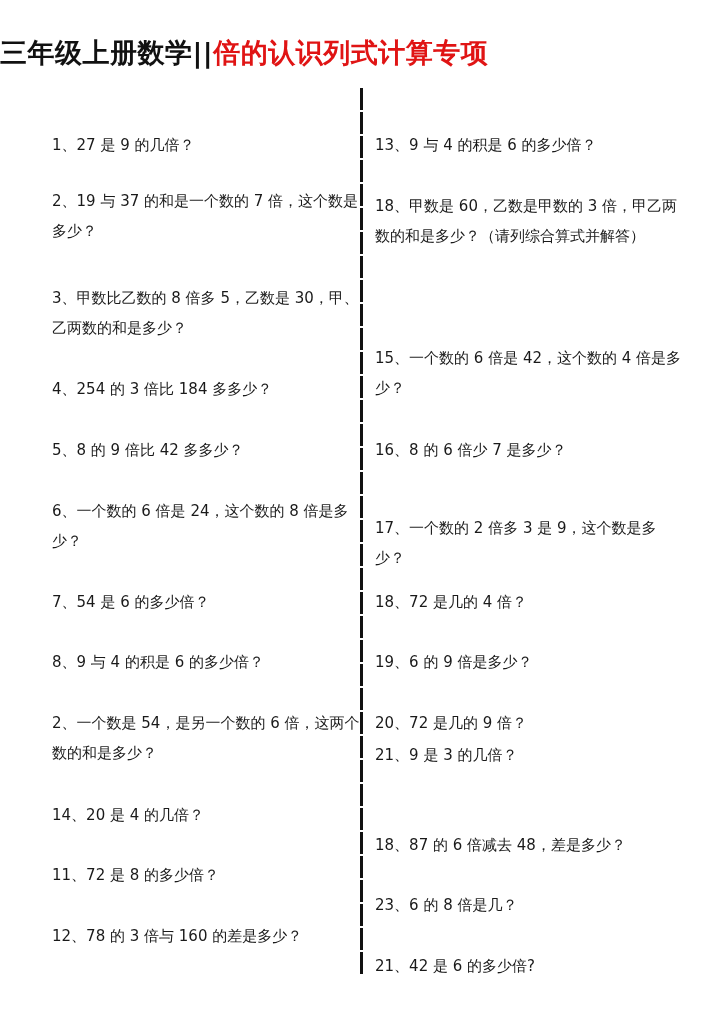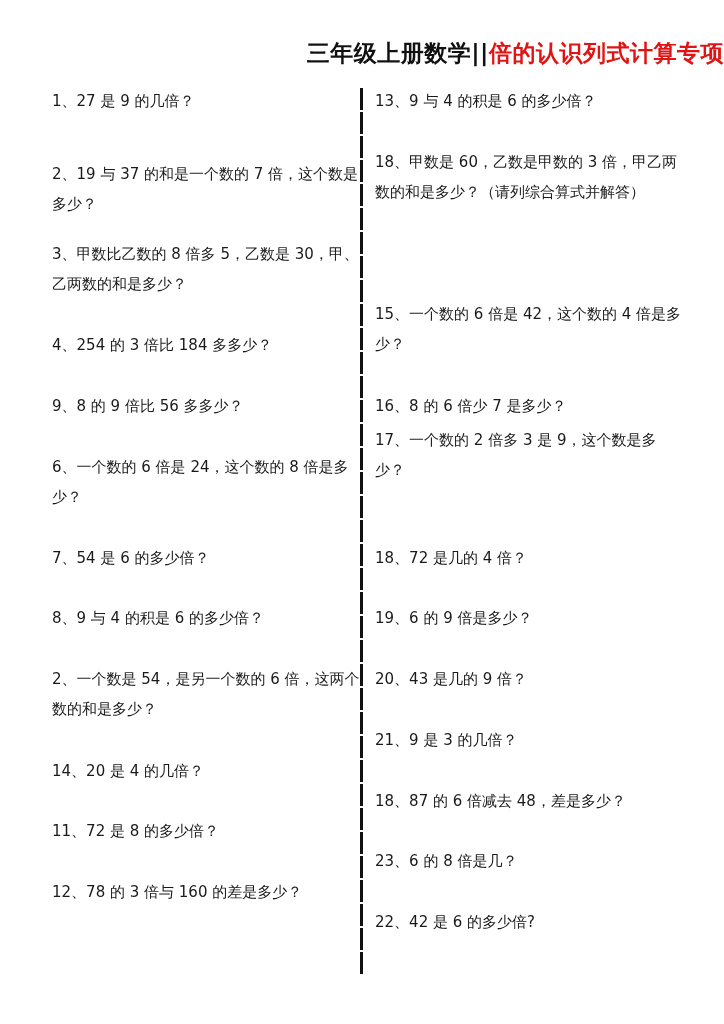--- a/index.html
+++ b/index.html
@@ -13,22 +13,22 @@
       position: relative;
       overflow: hidden;
       font-family: "DejaVu Sans", "Liberation Sans", sans-serif;
       color: #1a1a1a;
     }
     .title {
       position: absolute;
       top: 36px;
       left: 0;
       width: 724px;
-      text-align: right;
-      font-size: 23px;
+      text-align: left;
+      font-size: 27px;
       font-weight: bold;
       letter-spacing: 0.5px;
       line-height: 34px;
       white-space: nowrap;
     }
     .title .black { color: #111111; }
     .title .red { color: #e01414; }
     .column {
       position: absolute;
       top: 0;
@@ -36,20 +36,21 @@
     }
     .col-left { left: 52px; }
     .col-right { left: 375px; }
     .q {
       position: absolute;
       left: 0;
       width: 310px;
       font-size: 15px;
       line-height: 30px;
       color: #1a1a1a;
+      margin-top: 44px;
     }
     .divider {
       position: absolute;
       left: 360px;
       top: 88px;
       width: 3px;
       height: 887px;
       background: repeating-linear-gradient(
         to bottom,
         #111111 0px,
@@ -61,41 +62,41 @@
   </style>
 </head>
 <body>
 
 <div class="title">
   <span class="black">三年级上册数学||</span><span class="red">倍的认识列式计算专项</span>
 </div>
 
 <div class="column col-left">
   <div class="q" style="top:86px">1、27 是 9 的几倍？</div>
-  <div class="q" style="top:159px">2、19 与 37 的和是一个数的 7 倍，这个数是多少？</div>
+  <div class="q" style="top:142px">2、19 与 37 的和是一个数的 7 倍，这个数是多少？</div>
   <div class="q" style="top:239px">3、甲数比乙数的 8 倍多 5，乙数是 30，甲、乙两数的和是多少？</div>
   <div class="q" style="top:330px">4、254 的 3 倍比 184 多多少？</div>
-  <div class="q" style="top:391px">9、8 的 9 倍比 56 多多少？</div>
+  <div class="q" style="top:391px">5、8 的 9 倍比 42 多多少？</div>
   <div class="q" style="top:452px">6、一个数的 6 倍是 24，这个数的 8 倍是多少？</div>
   <div class="q" style="top:543px">7、54 是 6 的多少倍？</div>
   <div class="q" style="top:603px">8、9 与 4 的积是 6 的多少倍？</div>
   <div class="q" style="top:664px">2、一个数是 54，是另一个数的 6 倍，这两个数的和是多少？</div>
   <div class="q" style="top:756px">14、20 是 4 的几倍？</div>
   <div class="q" style="top:816px">11、72 是 8 的多少倍？</div>
   <div class="q" style="top:877px">12、78 的 3 倍与 160 的差是多少？</div>
 </div>
 
 <div class="divider"></div>
 
 <div class="column col-right">
   <div class="q" style="top:86px">13、9 与 4 的积是 6 的多少倍？</div>
   <div class="q" style="top:147px">18、甲数是 60，乙数是甲数的 3 倍，甲乙两数的和是多少？（请列综合算式并解答）</div>
   <div class="q" style="top:299px">15、一个数的 6 倍是 42，这个数的 4 倍是多少？</div>
   <div class="q" style="top:391px">16、8 的 6 倍少 7 是多少？</div>
-  <div class="q" style="top:425px">17、一个数的 2 倍多 3 是 9，这个数是多少？</div>
+  <div class="q" style="top:469px">17、一个数的 2 倍多 3 是 9，这个数是多少？</div>
   <div class="q" style="top:543px">18、72 是几的 4 倍？</div>
   <div class="q" style="top:603px">19、6 的 9 倍是多少？</div>
-  <div class="q" style="top:664px">20、43 是几的 9 倍？</div>
-  <div class="q" style="top:725px">21、9 是 3 的几倍？</div>
+  <div class="q" style="top:664px">20、72 是几的 9 倍？</div>
+  <div class="q" style="top:696px">21、9 是 3 的几倍？</div>
   <div class="q" style="top:786px">18、87 的 6 倍减去 48，差是多少？</div>
   <div class="q" style="top:846px">23、6 的 8 倍是几？</div>
-  <div class="q" style="top:907px">22、42 是 6 的多少倍?</div>
+  <div class="q" style="top:907px">21、42 是 6 的多少倍?</div>
 </div>
 
 </body></html>

